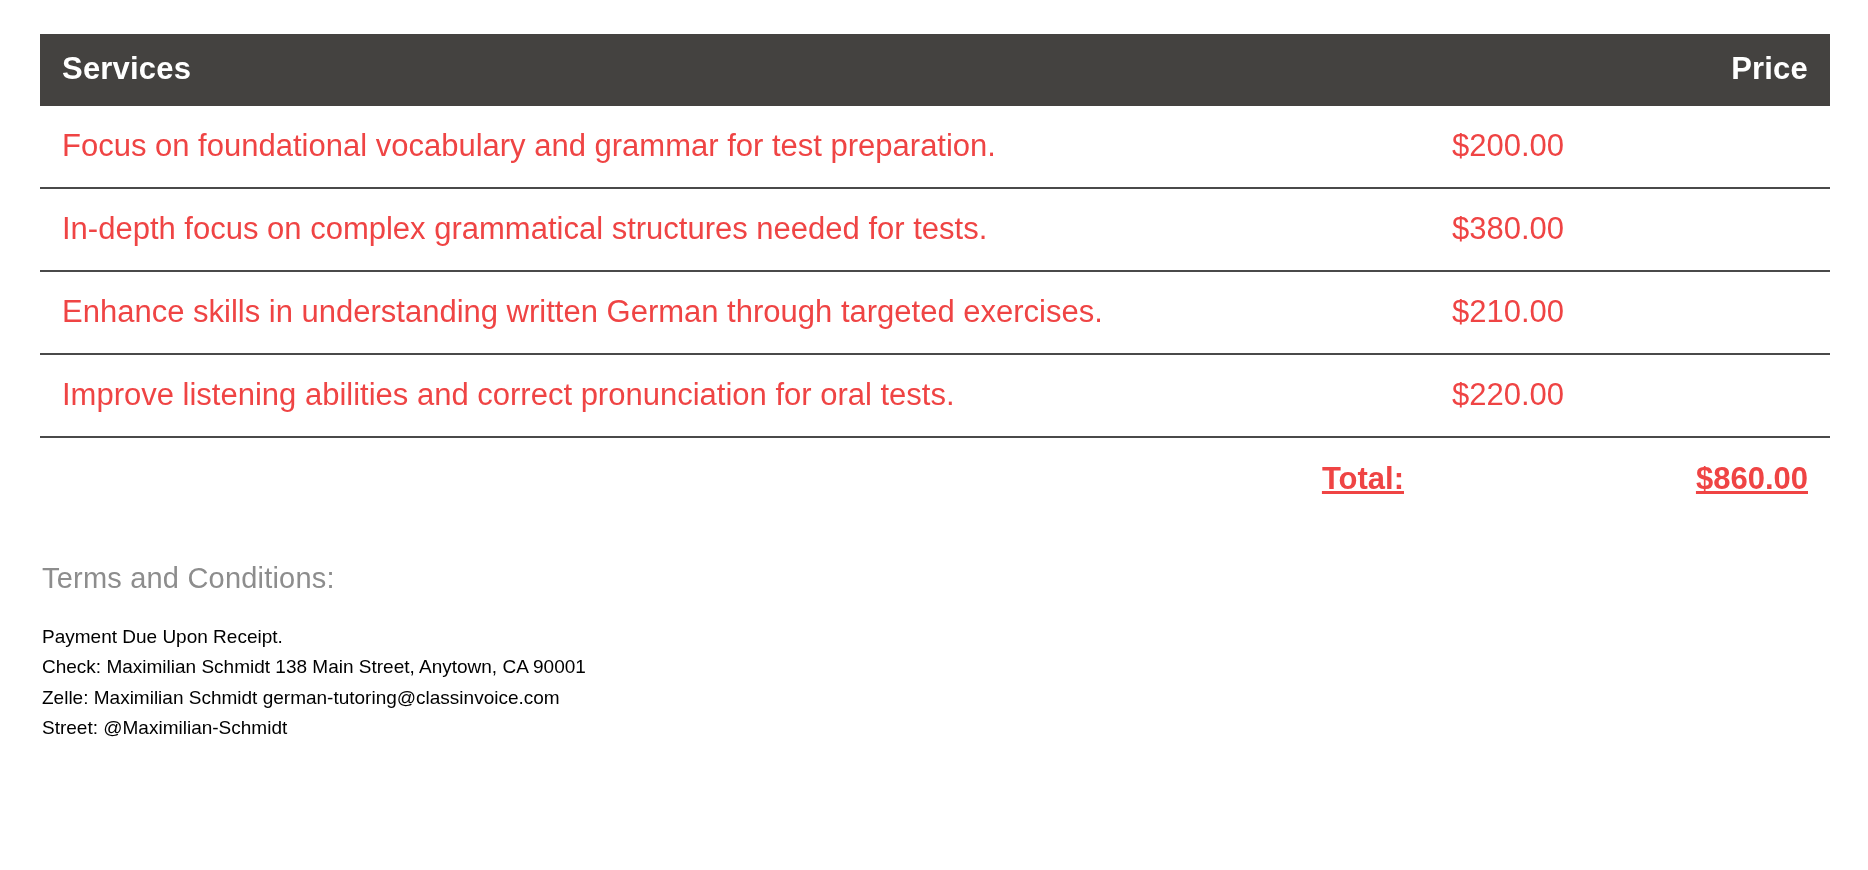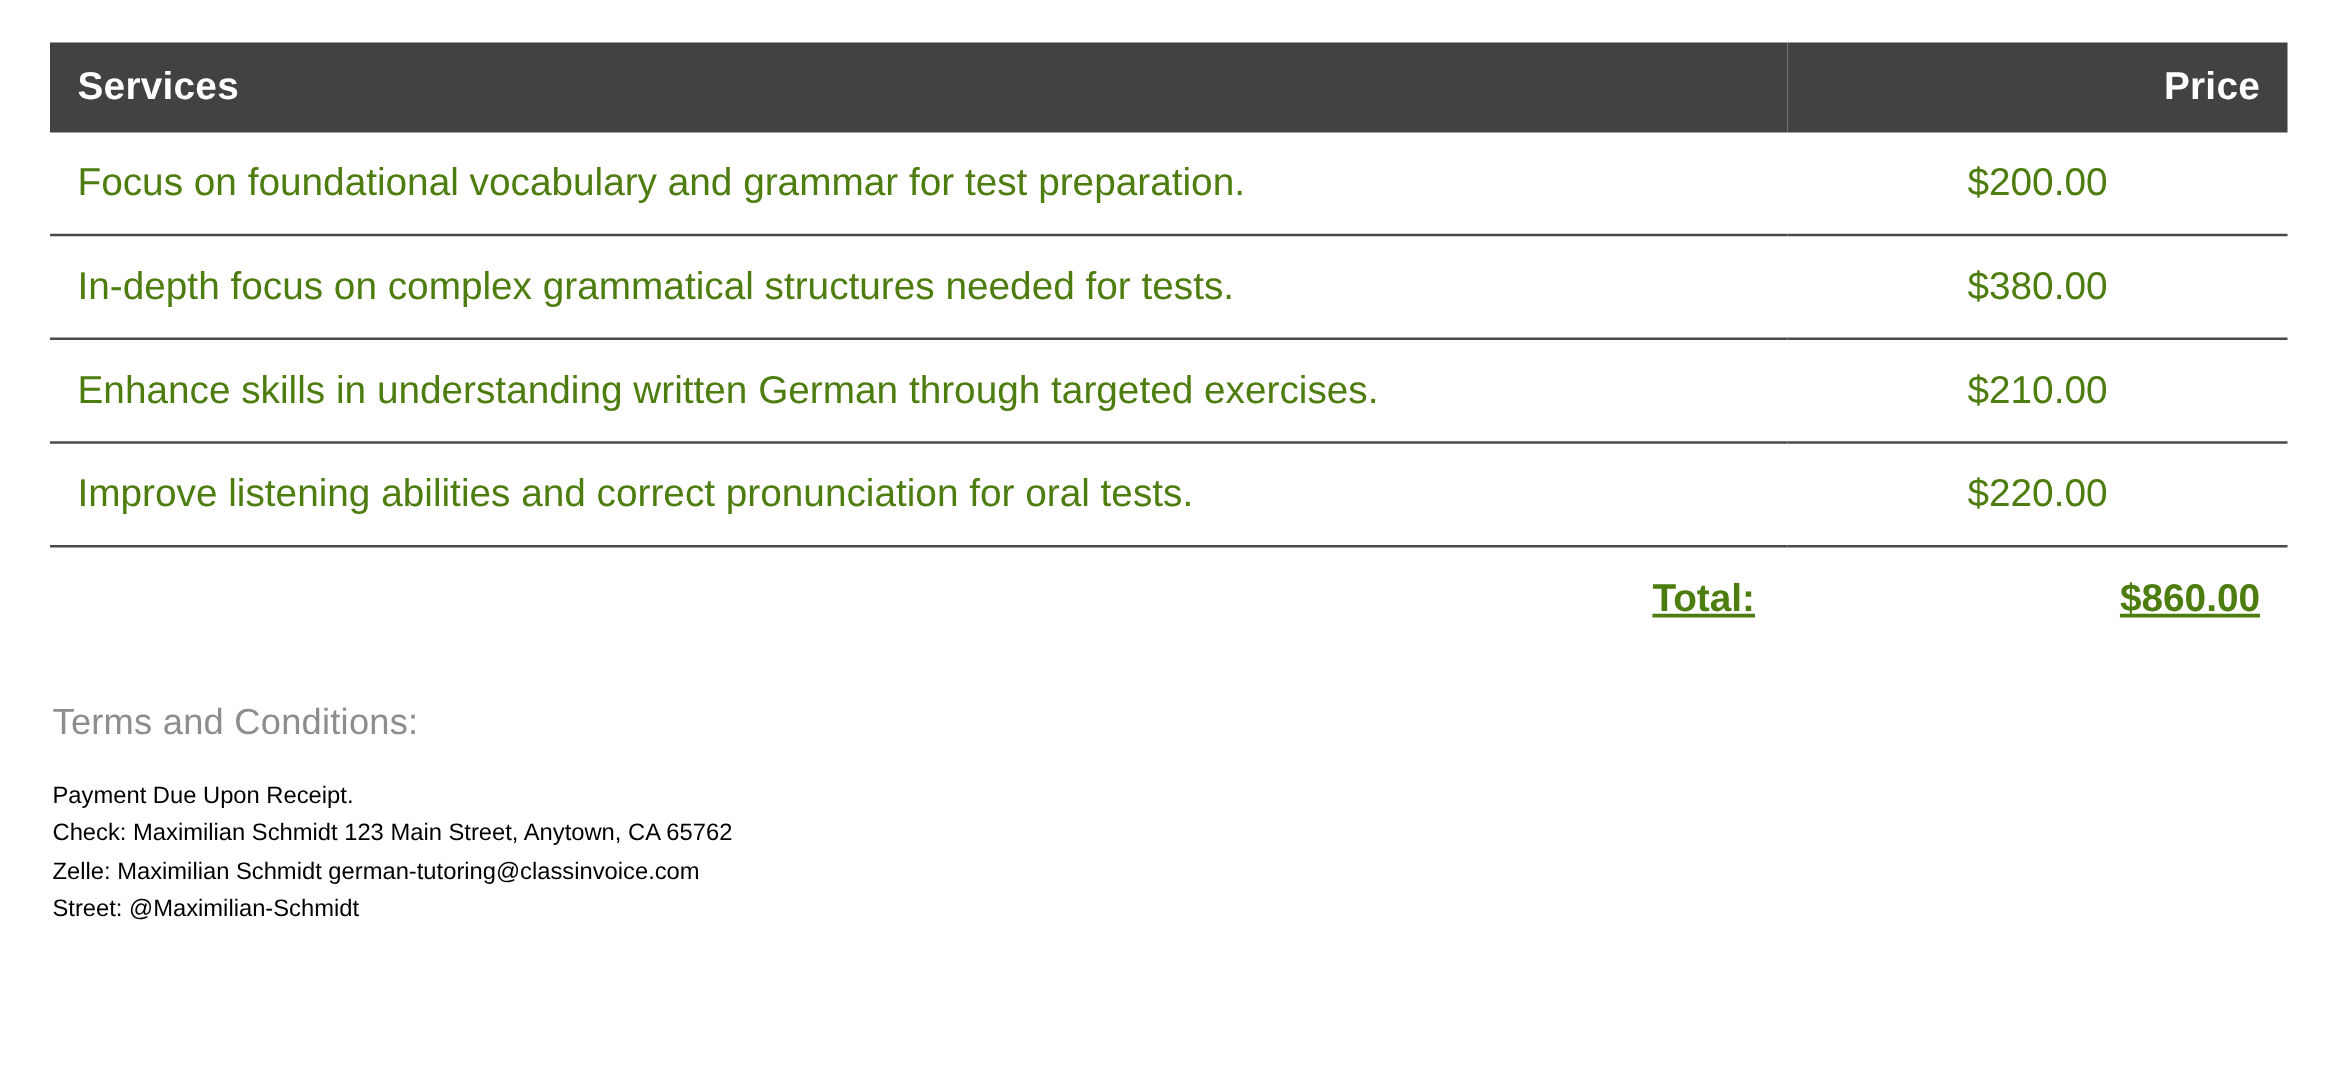--- a/index.html
+++ b/index.html
@@ -39,28 +39,28 @@
     text-align: left;
     letter-spacing: 0.2px;
   }
   thead th.price-head {
     text-align: right;
   }
 
   tbody td {
     font-size: 31px;
     font-weight: normal;
-    color: #4d7c0f;
+    color: #ef4444;
     padding: 23px 22px 24px 22px;
     border-bottom: 2px solid #4a4a4a;
     vertical-align: middle;
     line-height: 1.1;
   }
   tbody td.price-cell {
-    text-align: center;
+    text-align: left;
     white-space: nowrap;
   }
   tbody tr.total-row td {
     border-bottom: none;
     padding-top: 24px;
     padding-bottom: 8px;
     font-weight: bold;
     font-size: 31px;
     text-align: right;
     text-decoration: underline;
@@ -123,18 +123,18 @@
       <tr class="total-row">
         <td class="total-label">Total:</td>
         <td class="total-value">$860.00</td>
       </tr>
     </tbody>
   </table>
 
   <div class="terms">
     <div class="terms-title">Terms and Conditions:</div>
     <div class="terms-line">Payment Due Upon Receipt.</div>
-    <div class="terms-line">Check: Maximilian Schmidt 123 Main Street, Anytown, CA 65762</div>
+    <div class="terms-line">Check: Maximilian Schmidt 138 Main Street, Anytown, CA 90001</div>
     <div class="terms-line">Zelle: Maximilian Schmidt german-tutoring@classinvoice.com</div>
     <div class="terms-line">Street: @Maximilian-Schmidt</div>
   </div>
 
 </div>
 
 </body></html>

